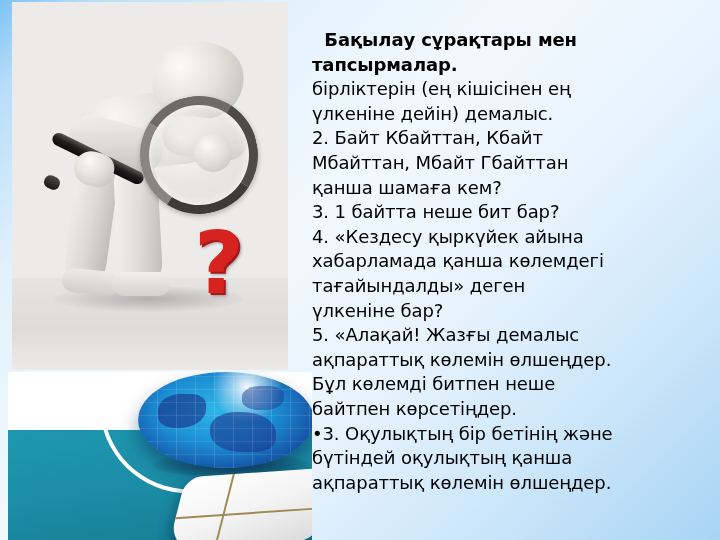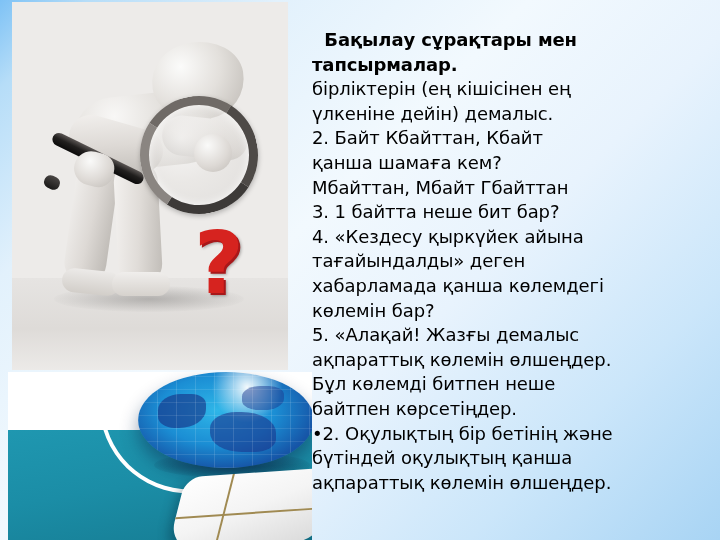--- a/index.html
+++ b/index.html
@@ -369,29 +369,29 @@
       <div class="pb-mouse-line"></div>
     </div>
   </div>
 
   <div class="text-col">
     <div class="line bold">  Бақылау сұрақтары мен</div>
     <div class="line bold">тапсырмалар.</div>
     <div class="line">бірліктерін (ең кішісінен ең</div>
     <div class="line">үлкеніне дейін) демалыс.</div>
     <div class="line">2. Байт Кбайттан, Кбайт</div>
+    <div class="line">Мбайттан, Мбайт Гбайттан</div>
     <div class="line">қанша шамаға кем?</div>
-    <div class="line">Мбайттан, Мбайт Гбайттан</div>
     <div class="line">3. 1 байтта неше бит бар?</div>
     <div class="line">4. «Кездесу қыркүйек айына</div>
+    <div class="line">хабарламада қанша көлемдегі</div>
     <div class="line">тағайындалды» деген</div>
-    <div class="line">хабарламада қанша көлемдегі</div>
-    <div class="line">көлемін бар?</div>
+    <div class="line">үлкеніне бар?</div>
     <div class="line">5. «Алақай! Жазғы демалыс</div>
     <div class="line">ақпараттық көлемін өлшеңдер.</div>
     <div class="line">Бұл көлемді битпен неше</div>
     <div class="line">байтпен көрсетіңдер.</div>
-    <div class="line">•2. Оқулықтың бір бетінің және</div>
+    <div class="line">•3. Оқулықтың бір бетінің және</div>
     <div class="line">бүтіндей оқулықтың қанша</div>
     <div class="line">ақпараттық көлемін өлшеңдер.</div>
   </div>
 
 </div>
 
 </body></html>

